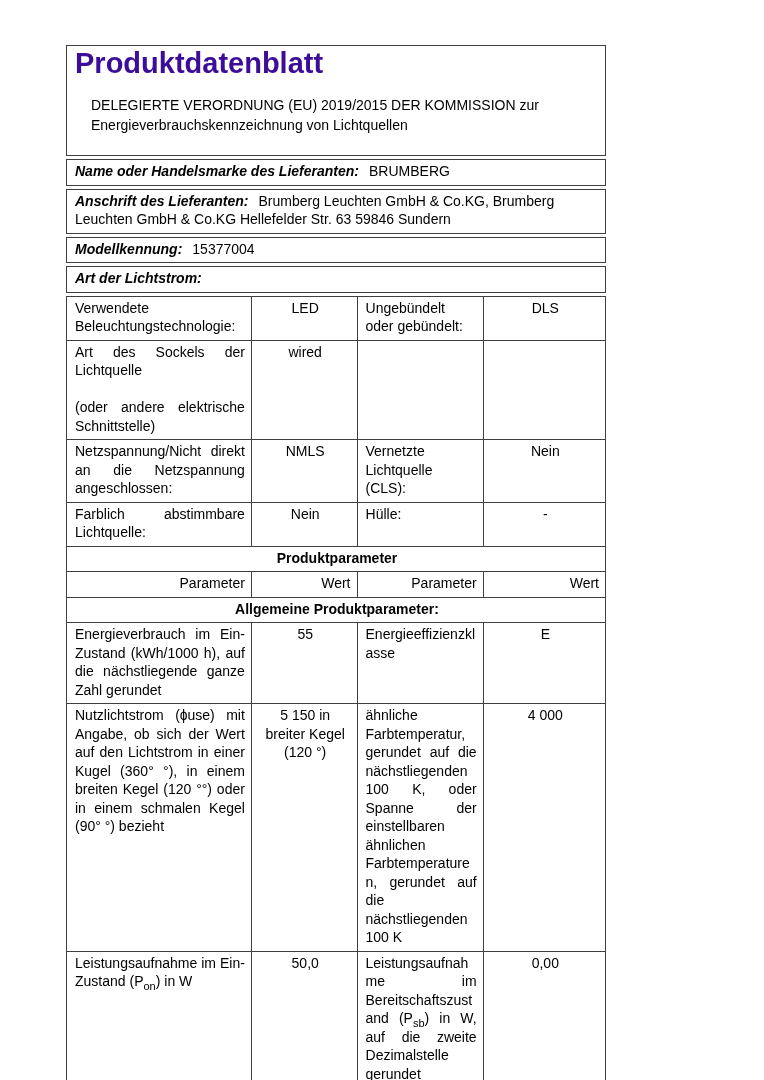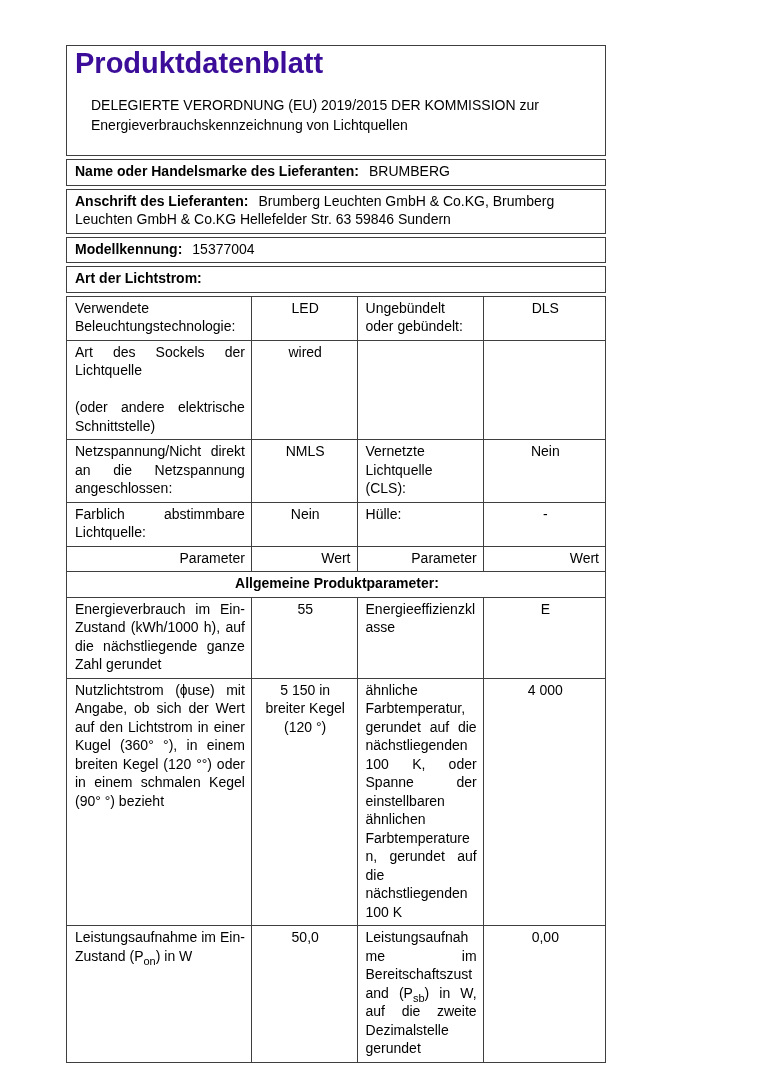--- a/index.html
+++ b/index.html
@@ -30,21 +30,21 @@
   }
   .title-cell { padding: 8px 10px 8px 8px; }
   h1.doc-title {
     margin: 0 0 8px 0;
     font-size: 29px;
     line-height: 31px;
     font-weight: bold;
     color: #3b0d99;
   }
   p.doc-subtitle { margin: 16px; font-size: 14px; line-height: 20px; }
-  .lbl { font-weight: bold; }
+  .lbl { font-weight: bold; font-style: italic; }
   .val { margin-left: 10px; text-align: center; }
   td.p { text-align: justify; white-space: pre-line; }
   td.v { text-align: center; }
   td.center-bold { text-align: center; font-weight: bold; padding-top: 2px; padding-bottom: 3px; }
   td.ch { text-align: right; }
   sub { font-size: 11px; line-height: 0; }
 </style>
 </head>
 <body>
 
@@ -131,20 +131,23 @@
       <td class="v">Nein</td>
     </tr>
     <tr>
       <td class="p">Farblich abstimmbare Lichtquelle:</td>
       <td class="v">Nein</td>
       <td class="p">Hülle:</td>
       <td class="v">-</td>
     </tr>
 
     <tr>
+      <td colspan="4" class="center-bold">Produktparameter</td>
+    </tr>
+    <tr>
       <td class="ch">Parameter</td>
       <td class="ch">Wert</td>
       <td class="ch">Parameter</td>
       <td class="ch">Wert</td>
     </tr>
     <tr>
       <td colspan="4" class="center-bold">Allgemeine Produktparameter:</td>
     </tr>
 
     <tr>

